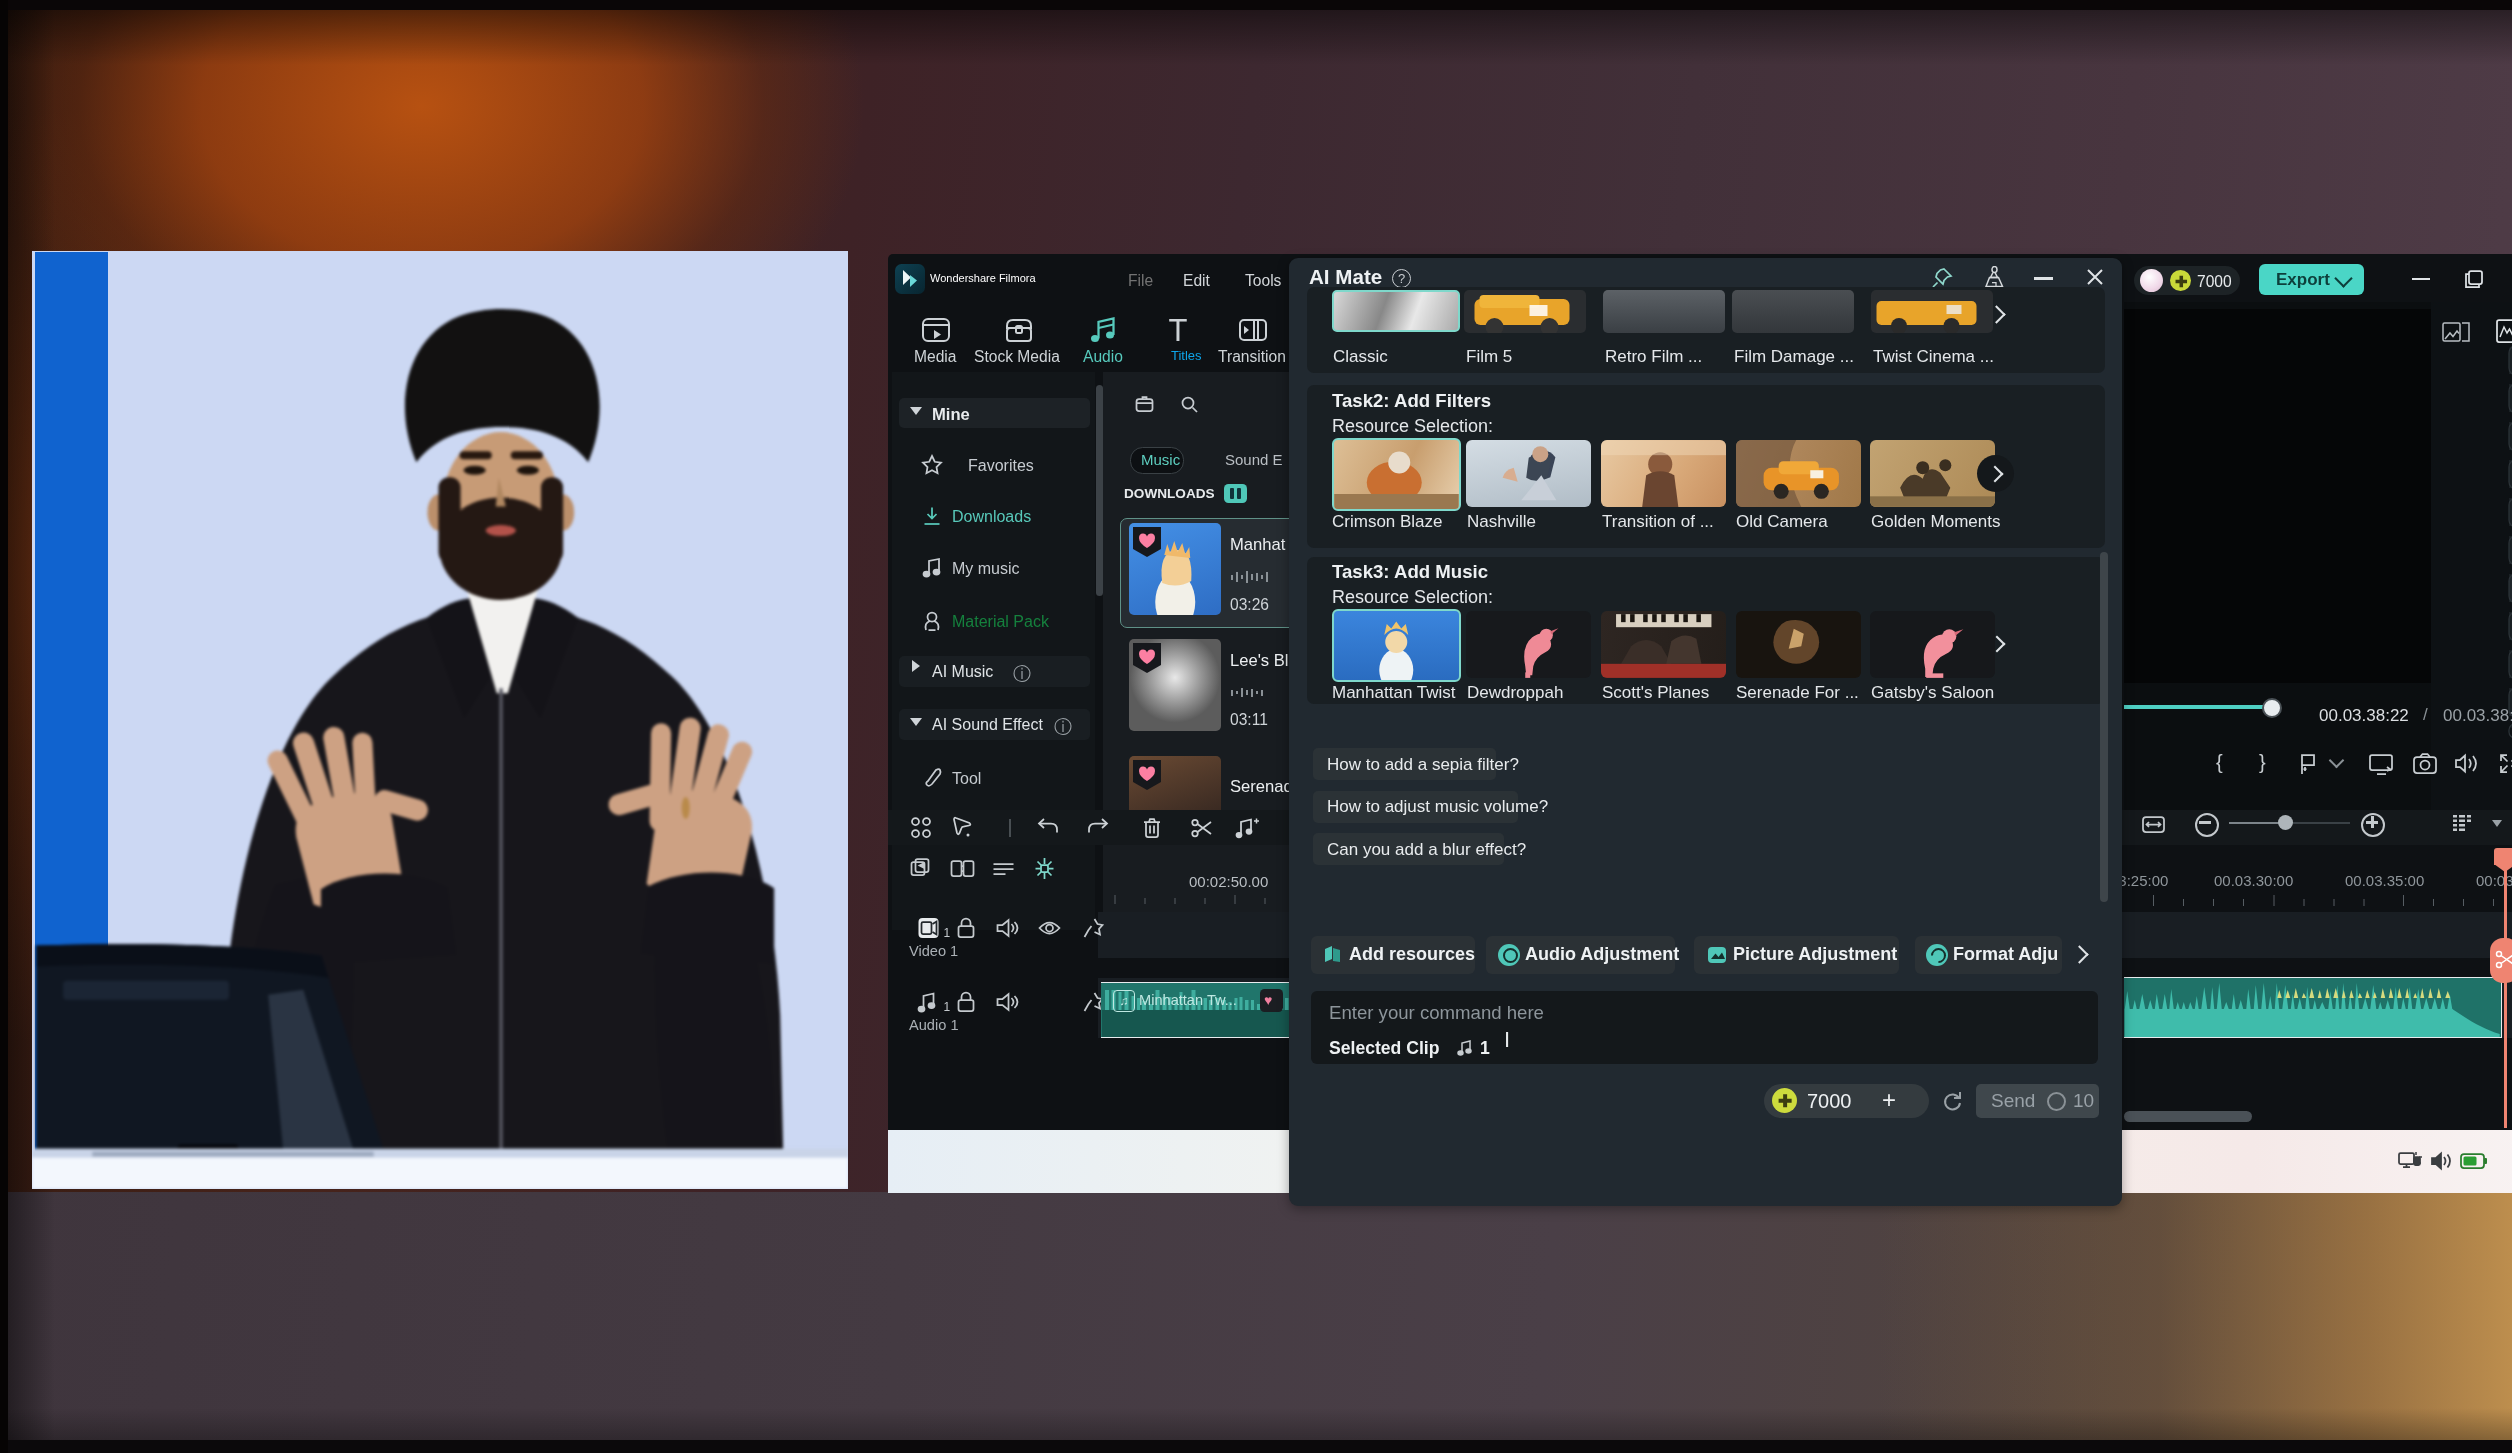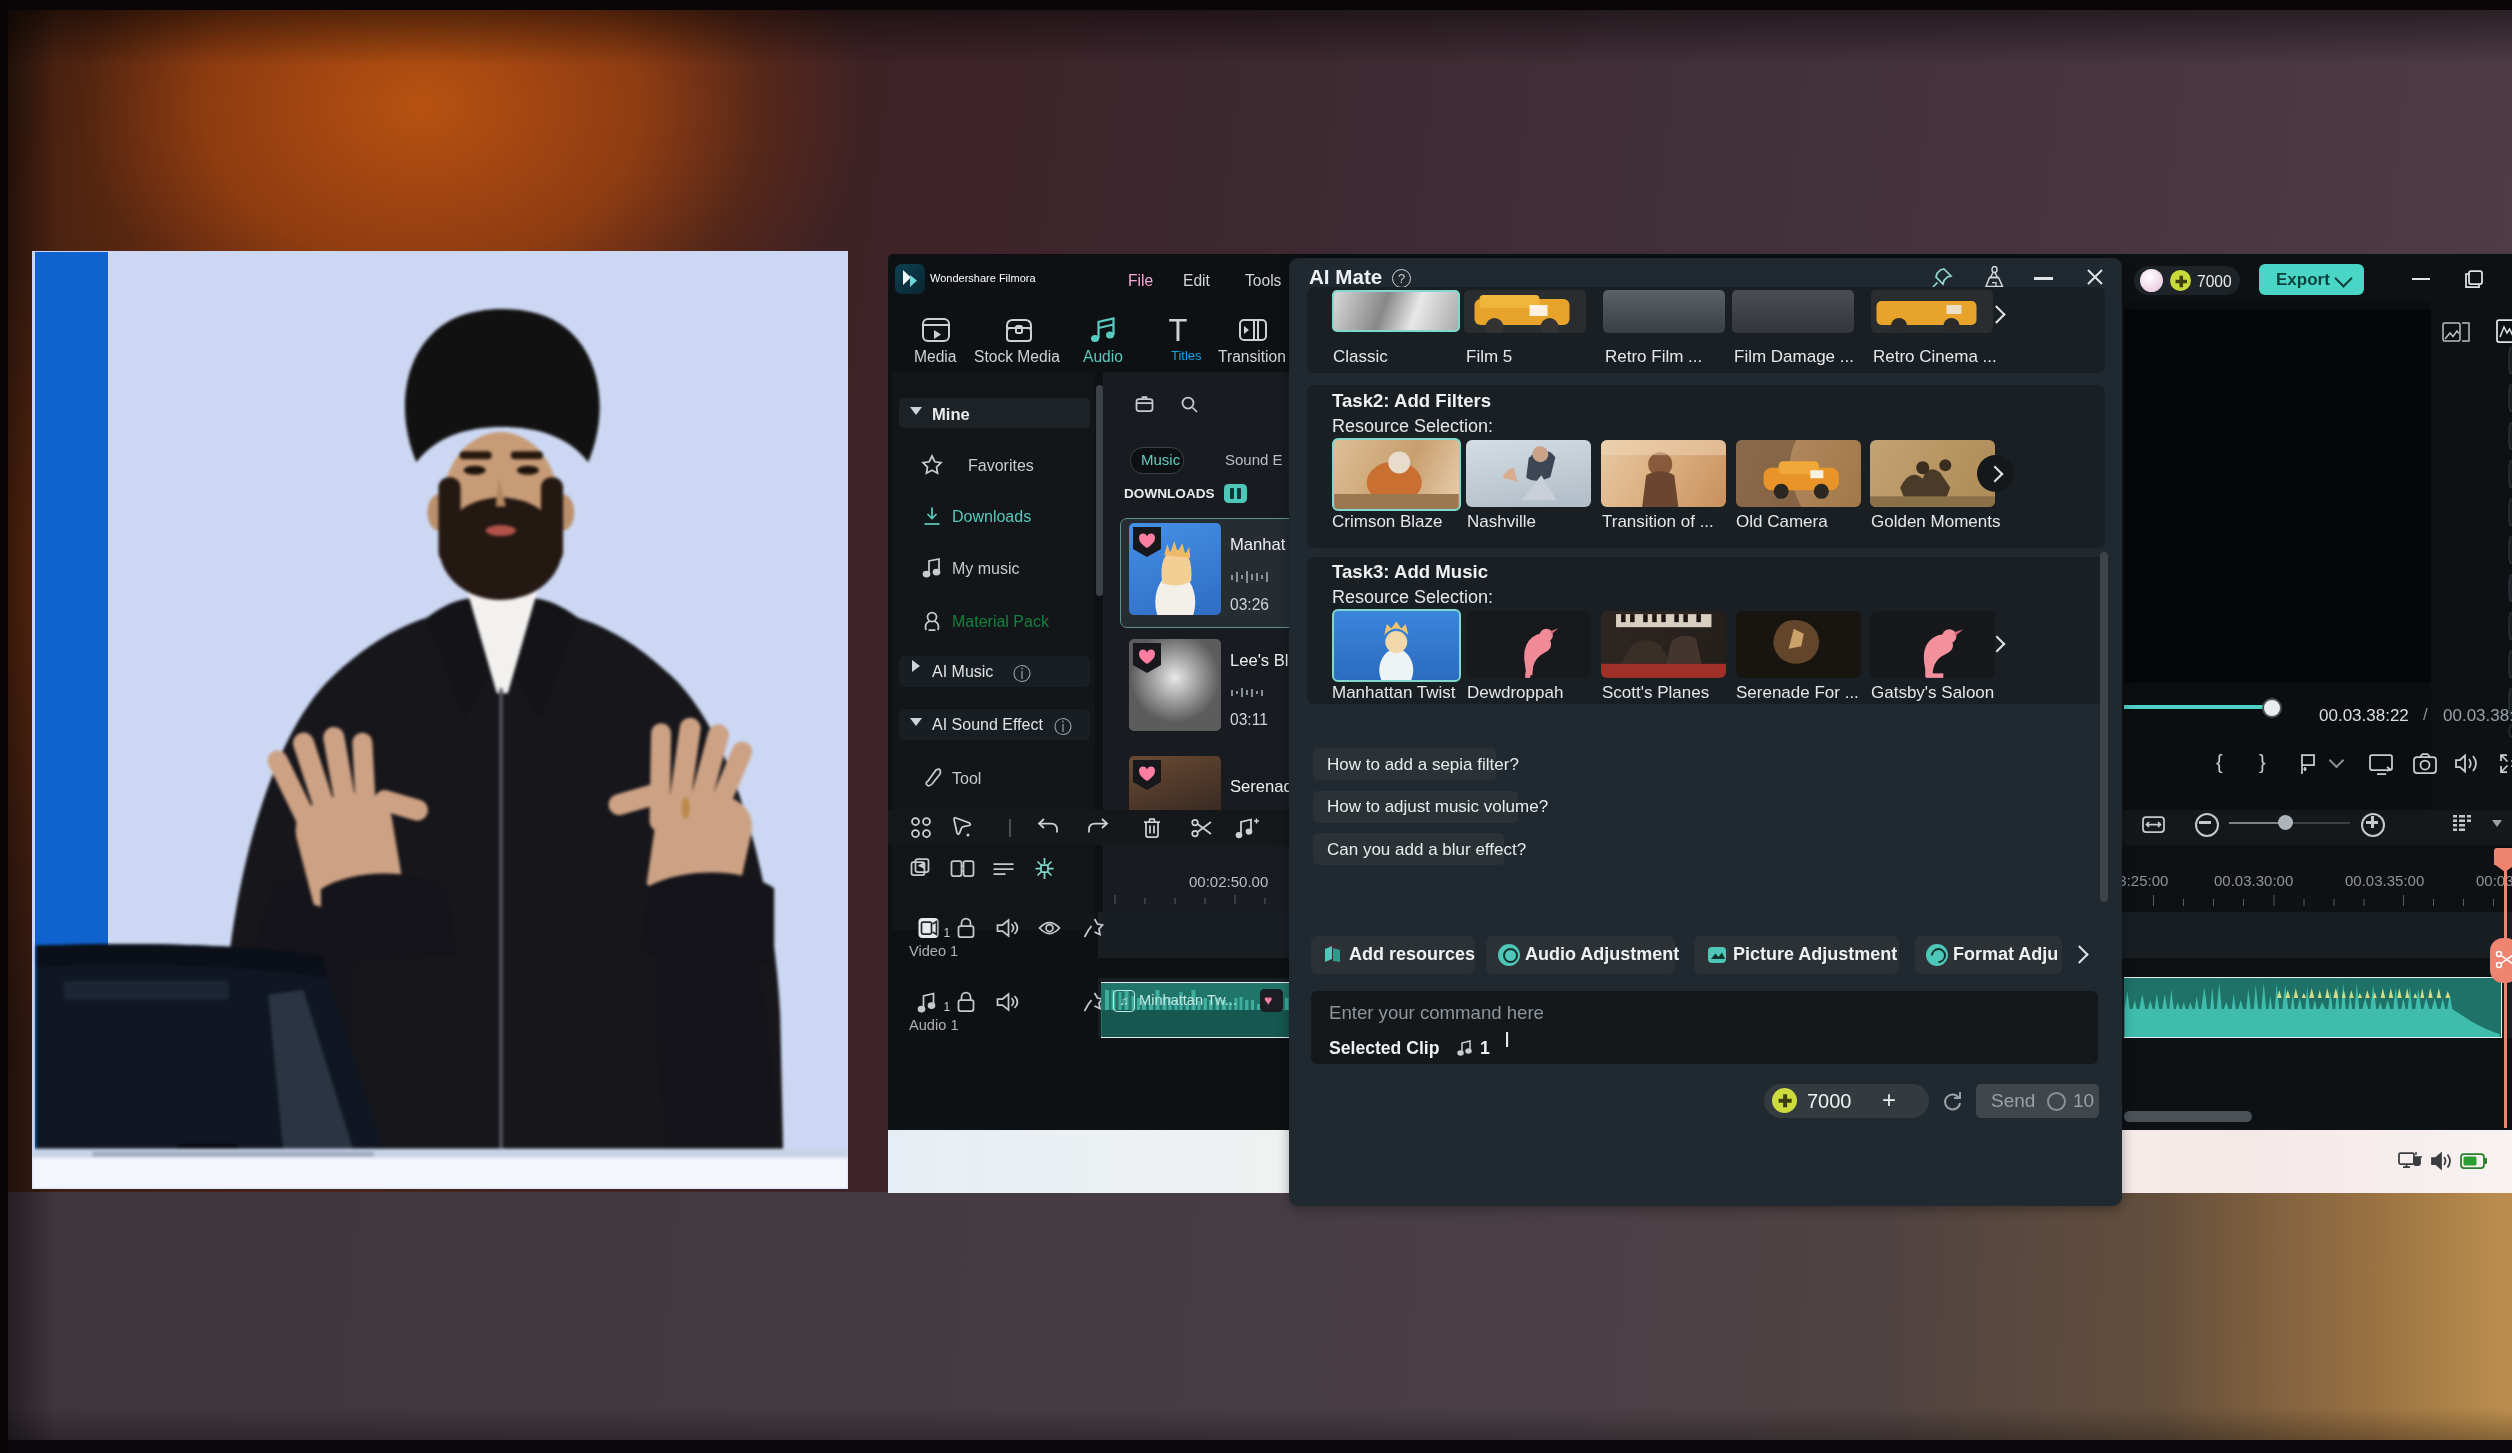--- a/index.html
+++ b/index.html
@@ -110,21 +110,21 @@
 
 <div class="abs" id="filmora" style="left:888px;top:254px;width:1663px;height:876px;background:#0e1114;border-radius:5px 5px 0 0;overflow:hidden;color:#d7dbde;">
 
  <div class="abs" style="left:6.5px;top:9.5px;width:30px;height:30px;border-radius:6.5px;background:linear-gradient(135deg,#0e4152,#082530);overflow:hidden;">
    <svg width="30" height="30" viewBox="0 0 60 60">
           <path d="M16 12 L32 27 L16 42 Z" fill="#eef6f7"></path>
           <path d="M30 22 L44 33 L30 46 Z" fill="#6ad8d8"></path>
         </svg>
  </div>
  <div class="abs" style="left:42px;top:17.6px;font-size:11px;color:#ffffff;">Wondershare Filmora</div>
- <div class="abs" style="left:240px;top:17.6px;font-size:15.6px;color:#f9a8d4;">File</div>
+ <div class="abs" style="left:240px;top:17.6px;font-size:15.6px;color:#737373;">File</div>
  <div class="abs" style="left:295px;top:17.6px;font-size:15.6px;color:#d2d6d9;">Edit</div>
  <div class="abs" style="left:357px;top:17.6px;font-size:15.6px;color:#d2d6d9;">Tools</div>
 
  <div class="abs" style="left:32px;top:60px;width:32px;height:32px;">
    <svg width="32" height="32" viewBox="0 0 64 64" fill="none" stroke="#ccd1d5" stroke-width="4">
           <rect x="6" y="10" width="52" height="44" rx="10"></rect>
           <path d="M6 22 h52"></path>
           <path d="M28 32 l14 9 -14 9 Z" fill="#ccd1d5" stroke="none"></path>
         </svg>
  </div>
@@ -718,21 +718,21 @@
           <circle cx="55" cy="72" r="16" fill="#2a2a2a"></circle>
           <circle cx="160" cy="72" r="16" fill="#2a2a2a"></circle>
           <rect x="150" y="30" width="30" height="18" fill="#eee" opacity=".8"></rect>
         </svg>
  </div>
  <div class="abs" style="left:701px;top:50px;width:11px;height:11px;border-right:2.5px solid #dfe3e6;border-top:2.5px solid #dfe3e6;transform:rotate(45deg);"></div>
  <div class="abs" style="left:44px;top:89px;font-size:17px;color:#e4e7ea;">Classic</div>
  <div class="abs" style="left:177px;top:89px;font-size:17px;color:#e4e7ea;">Film 5</div>
  <div class="abs" style="left:316px;top:89px;font-size:17px;color:#e4e7ea;">Retro Film ...</div>
  <div class="abs" style="left:445px;top:89px;font-size:17px;color:#e4e7ea;">Film Damage ...</div>
- <div class="abs" style="left:584px;top:89px;font-size:17px;color:#e4e7ea;">Retro Cinema ...</div>
+ <div class="abs" style="left:584px;top:89px;font-size:17px;color:#e4e7ea;">Twist Cinema ...</div>
 
  <div class="abs" style="left:17.6px;top:127px;width:798px;height:163px;background:#191f23;border-radius:7px;"></div>
  <div class="abs" style="left:43px;top:132px;font-size:18.6px;font-weight:bold;color:#eef1f3;">Task2: Add Filters</div>
  <div class="abs" style="left:43px;top:158px;font-size:18px;color:#e4e7ea;">Resource Selection:</div>
  <div class="abs" style="left:43px;top:180px;width:125px;height:69px;border-radius:6px;border:2.5px solid #7fd8cb;background:linear-gradient(115deg,#ddbf96,#c89e6e 55%,#e8d0ae);overflow:hidden;">
    <svg width="125" height="69" viewBox="0 0 249 138">
           <ellipse cx="120" cy="85" rx="55" ry="42" fill="#c96f31"></ellipse>
           <circle cx="130" cy="45" r="22" fill="#e8dccc"></circle>
           <rect x="0" y="108" width="249" height="30" fill="#9a7850"></rect>
         </svg>

